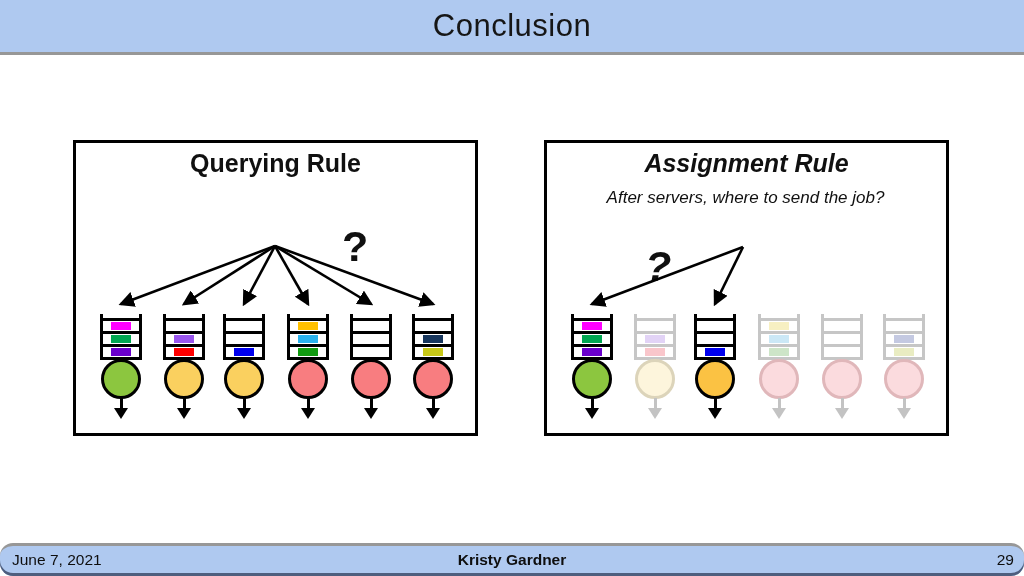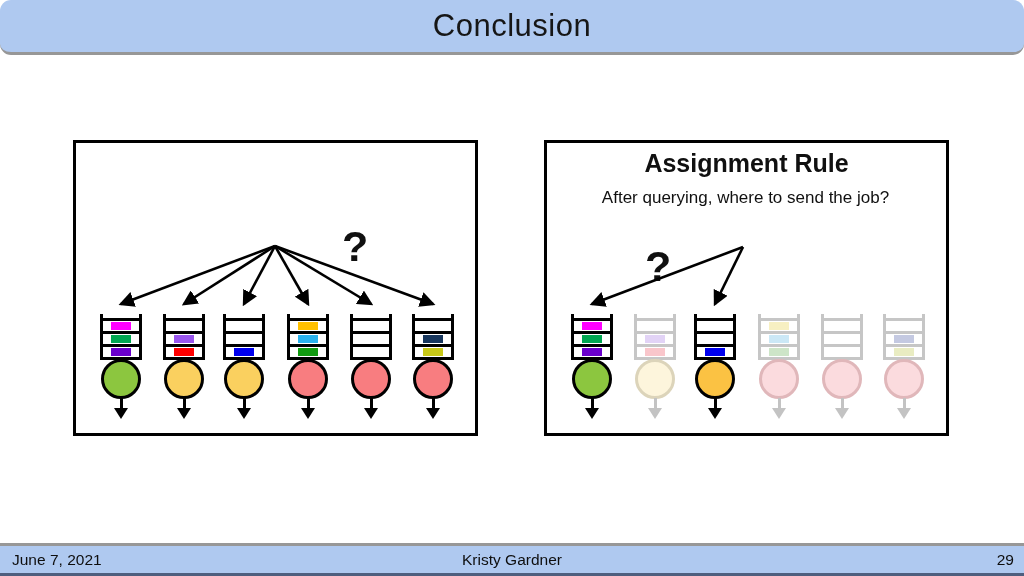--- a/index.html
+++ b/index.html
@@ -4,40 +4,40 @@
 <style>
   html,body { margin:0; padding:0; background:#e8e8e8; }
   .slide {
     position:relative; width:1024px; height:576px; background:#ffffff;
     font-family:"Liberation Sans", sans-serif; overflow:hidden;
   }
   
   .titlebar {
     position:absolute; top:0; left:0; width:100%; height:52px;
     background:#AFC9F0; border-bottom:3px solid #979797;
-    display:flex; align-items:center; justify-content:center;border-radius:11px;
+    display:flex; align-items:center; justify-content:center;
   }
   .titlebar .slide-title { font-size:31px; color:#161616; letter-spacing:0.5px; }
   .footerbar {
     position:absolute; bottom:0; left:0; width:100%; height:30px;
     background:#AFC9F0; border-top:3px solid #979797;
     box-shadow: inset 0 -3px 0 #4E5E7E;
-    font-size:15.5px; color:#0e0e0e;
+    font-size:15.5px; color:#0e0e0e;border-radius:13px;
   }
   .footer-date { position:absolute; left:12px; top:5px; }
-  .footer-author { position:absolute; left:0; right:0; top:5px; text-align:center; }
+  .footer-author { position:absolute; left:0; right:0; top:5px; text-align:center;font-weight:bold; }
   .footer-page { position:absolute; right:10px; top:5px; }
 
   
   .panel {
     position:absolute; top:140px; width:405px; height:296px;
     background:#fff; border:3px solid #000; box-sizing:border-box;
   }
   .panel-0 { left:73px; }
-  .panel-1 { left:544px; }
+  .panel-1 { left:544px;font-style:italic; }
   .panel-title { margin:6px 0 0; text-align:center; font-size:25px; font-weight:bold; color:#101010; }
   .panel-subtitle { margin:9px 0 0; text-align:center; font-size:17px; color:#101010; }
   .math { font-family:"DejaVu Serif", serif; font-style:italic; padding:0 1px; }
   .qmark { position:absolute; font-size:43px; font-weight:bold; line-height:1; color:#101010; }
   .panel-0 .qmark { left:266px; top:82px; }
   .panel-1 .qmark { left:98px; top:102px; }
 
   
   .fan, .queues {
     position:absolute; left:-3px; top:-3px; width:405px; height:296px;
@@ -62,20 +62,21 @@
 </head>
 <body>
 
 <div class="slide">
 
   <div class="titlebar">
     <div class="slide-title">Conclusion</div>
   </div>
 
   <section class="panel panel-0">
+    <h2 class="panel-title">Querying Rule</h2>
     <div class="qmark">?</div>
     <svg class="fan" viewBox="0 0 405 296">
         <defs>
           <marker id="ah0" viewBox="0 0 6 6" refX="5" refY="3" markerWidth="6" markerHeight="6" markerUnits="strokeWidth" orient="auto">
             <path d="M0,0 L6,3 L0,6 Z" fill="#000000"></path>
           </marker>
         </defs>
         <line x1="202" y1="106" x2="48" y2="164" stroke="#000000" stroke-width="2.6" marker-end="url(#ah0)"></line>
         <line x1="202" y1="106" x2="111" y2="164" stroke="#000000" stroke-width="2.6" marker-end="url(#ah0)"></line>
         <line x1="202" y1="106" x2="171" y2="164" stroke="#000000" stroke-width="2.6" marker-end="url(#ah0)"></line>
@@ -176,21 +177,21 @@
           </div>
         </div>
         <div class="server" style="left: 340px; background: rgb(248, 125, 128); border-color: rgb(0, 0, 0);"></div>
         <div class="stem" style="left: 359px; background: rgb(0, 0, 0);"></div>
         <div class="tri" style="left: 353px; border-top-color: rgb(0, 0, 0);"></div>
       </div>
   </section>
 
   <section class="panel panel-1">
     <h2 class="panel-title">Assignment Rule</h2>
-    <p class="panel-subtitle"><span>After querying, where to send the job?</span><span class="math"></span><span></span></p>
+    <p class="panel-subtitle"><span>After servers, where to send the job?</span><span class="math"></span><span></span></p>
     <div class="qmark">?</div>
     <svg class="fan" viewBox="0 0 405 296">
         <defs>
           <marker id="ah1" viewBox="0 0 6 6" refX="5" refY="3" markerWidth="6" markerHeight="6" markerUnits="strokeWidth" orient="auto">
             <path d="M0,0 L6,3 L0,6 Z" fill="#000000"></path>
           </marker>
         </defs>
         <line x1="199" y1="107" x2="48" y2="164" stroke="#000000" stroke-width="2.6" marker-end="url(#ah1)"></line>
         <line x1="199" y1="107" x2="171" y2="164" stroke="#000000" stroke-width="2.6" marker-end="url(#ah1)"></line>
       </svg>

